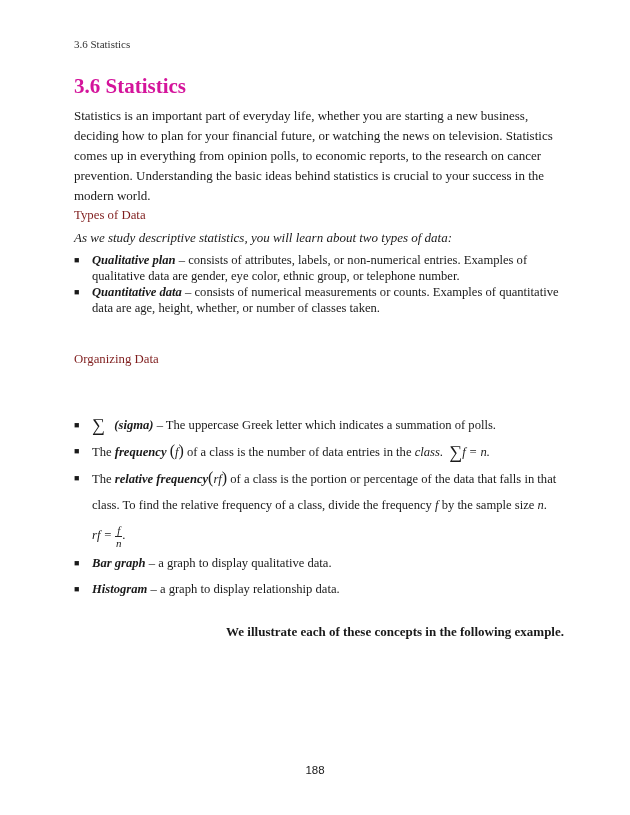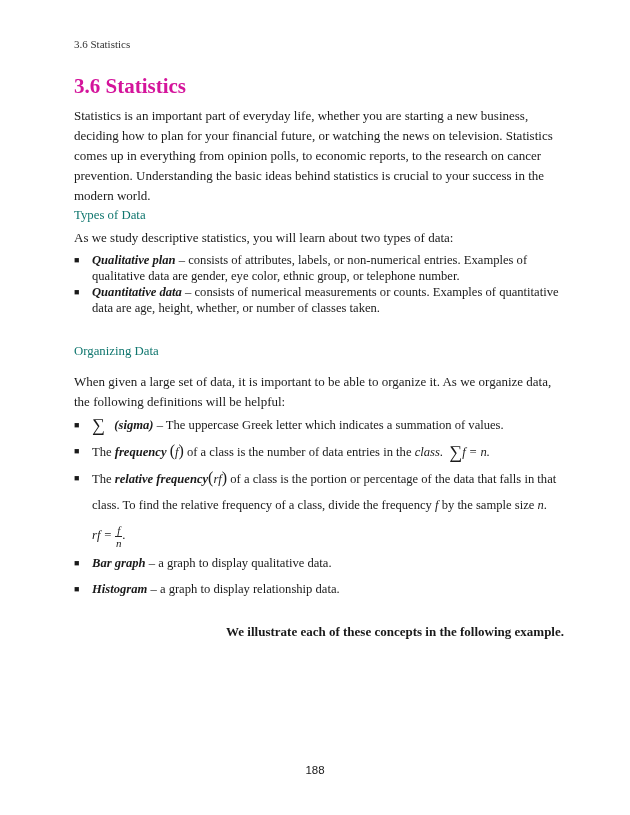--- a/index.html
+++ b/index.html
@@ -2,21 +2,21 @@
 <html><head>
 <meta charset="utf-8">
 <style>
   html, body { margin: 0; padding: 0; background: #ffffff; }
   body { width: 630px; height: 815px; position: relative; overflow: hidden;
          font-family: "Liberation Serif", "DejaVu Serif", serif; color: #1a1a1a; }
   .page { position: absolute; left: 0; top: 0; width: 630px; height: 771px; }
   .running-head { position: absolute; left: 74px; top: 38px; font-size: 11px; color: #333; }
   .title { position: absolute; left: 74px; top: 74px; font-size: 21px; font-weight: bold; color: #d4149b; margin: 0; }
   .para { position: absolute; left: 74px; width: 490px; font-size: 13px; line-height: 20px; margin: 0; }
-  .h2 { position: absolute; left: 74px; font-size: 12.8px; color: #0f766e; margin: 0; font-weight: normal; }
+  .h2 { position: absolute; left: 74px; font-size: 12.8px; color: #7f1d1d; margin: 0; font-weight: normal; }
   .bullets { position: absolute; left: 74px; width: 490px; margin: 0; padding: 0; list-style: none; font-size: 12.6px; }
   .bullets li { position: relative; padding-left: 18px; }
   .bullets li .bullet { position: absolute; left: 0; top: 0; font-size: 9px; }
   .tight li { line-height: 16px; }
   .loose li { line-height: 26px; }
   .term { font-weight: bold; font-style: italic; }
   .math { font-style: italic; font-family: "Liberation Serif", serif; }
   .sigma { font-size: 18px; font-style: normal; vertical-align: -2px; }
   .paren { font-size: 16px; font-style: normal; }
   .frac { display: inline-block; vertical-align: middle; text-align: center; font-style: italic; font-size: 11px; line-height: 12px; }
@@ -30,40 +30,39 @@
 
 <div class="page">
 
   <div class="running-head">3.6 Statistics</div>
 
   <h1 class="title">3.6 Statistics</h1>
 
   <p class="para" style="top:106px;">Statistics is an important part of everyday life, whether you are starting a new business, deciding how to plan for your financial future, or watching the news on television. Statistics comes up in everything from opinion polls, to economic reports, to the research on cancer prevention. Understanding the basic ideas behind statistics is crucial to your success in the modern world.</p>
 
   <h2 class="h2" style="top:208px;">Types of Data</h2>
-  <p class="para" style="top:228px;">As we study descriptive statistics, you will learn about two types of data:</p>
+  <p class="para" style="top:228px;font-style:italic;">As we study descriptive statistics, you will learn about two types of data:</p>
 
   <ul class="bullets tight" style="top:252px;">
     <li>
       <span class="bullet">■</span>
       <span class="term">Qualitative plan</span><span> – consists of attributes, labels, or non-numerical entries. Examples of qualitative data are gender, eye color, ethnic group, or telephone number.</span>
     </li>
     <li>
       <span class="bullet">■</span>
       <span class="term">Quantitative data</span><span> – consists of numerical measurements or counts. Examples of quantitative data are age, height, whether, or number of classes taken.</span>
     </li>
   </ul>
 
-  <h2 class="h2" style="top:344px;text-align:center;">Organizing Data</h2>
-  <p class="para" style="top:372px;">When given a large set of data, it is important to be able to organize it. As we organize data, the following definitions will be helpful:</p>
+  <h2 class="h2" style="top:352px;text-align:center;">Organizing Data</h2>
 
   <ul class="bullets loose" style="top:412px;">
     <li>
       <span class="bullet">■</span>
-      <span class="sigma">∑</span>&nbsp;&nbsp;&nbsp;<span class="term">(sigma)</span><span> – The uppercase Greek letter which indicates a summation of values.</span>
+      <span class="sigma">∑</span>&nbsp;&nbsp;&nbsp;<span class="term">(sigma)</span><span> – The uppercase Greek letter which indicates a summation of polls.</span>
     </li>
     <li>
       <span class="bullet">■</span>
       <span>The </span><span class="term">frequency</span>
       <span class="paren">(</span><span class="math">f</span><span class="paren">)</span><span> of a class is the number of data entries in the </span><span class="math">class</span><span>.</span>&nbsp;&nbsp;<span class="sigma">∑</span><span class="math">f = n.</span>
     </li>
     <li>
       <span class="bullet">■</span>
       <span>The </span><span class="term">relative frequency</span><span class="paren">(</span><span class="math">rf</span><span class="paren">)</span><span> of a class is the portion or percentage of the data that falls in that class. To find the relative frequency of a class, divide the frequency </span><span class="math">f</span><span> by the sample size </span><span class="math">n</span><span>.</span>
       <div style="margin-top:2px; line-height:30px;">

